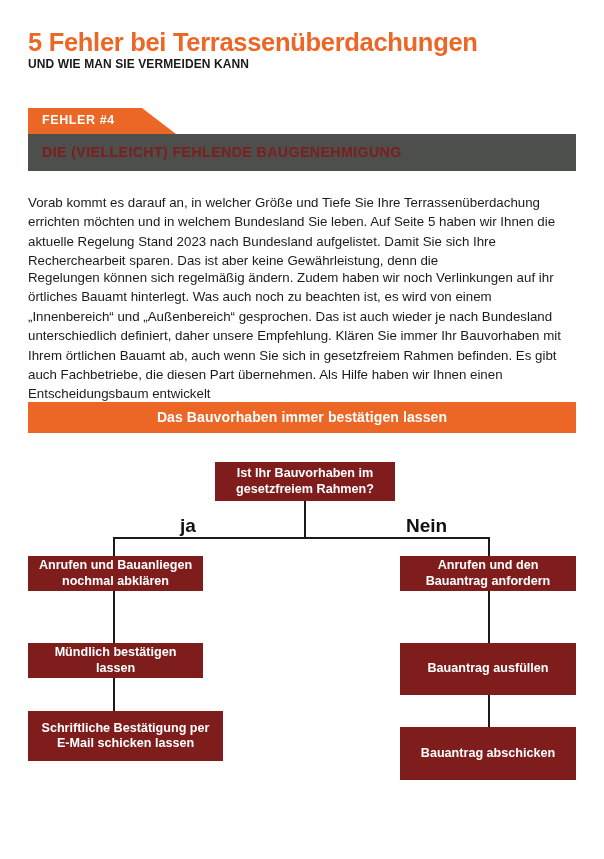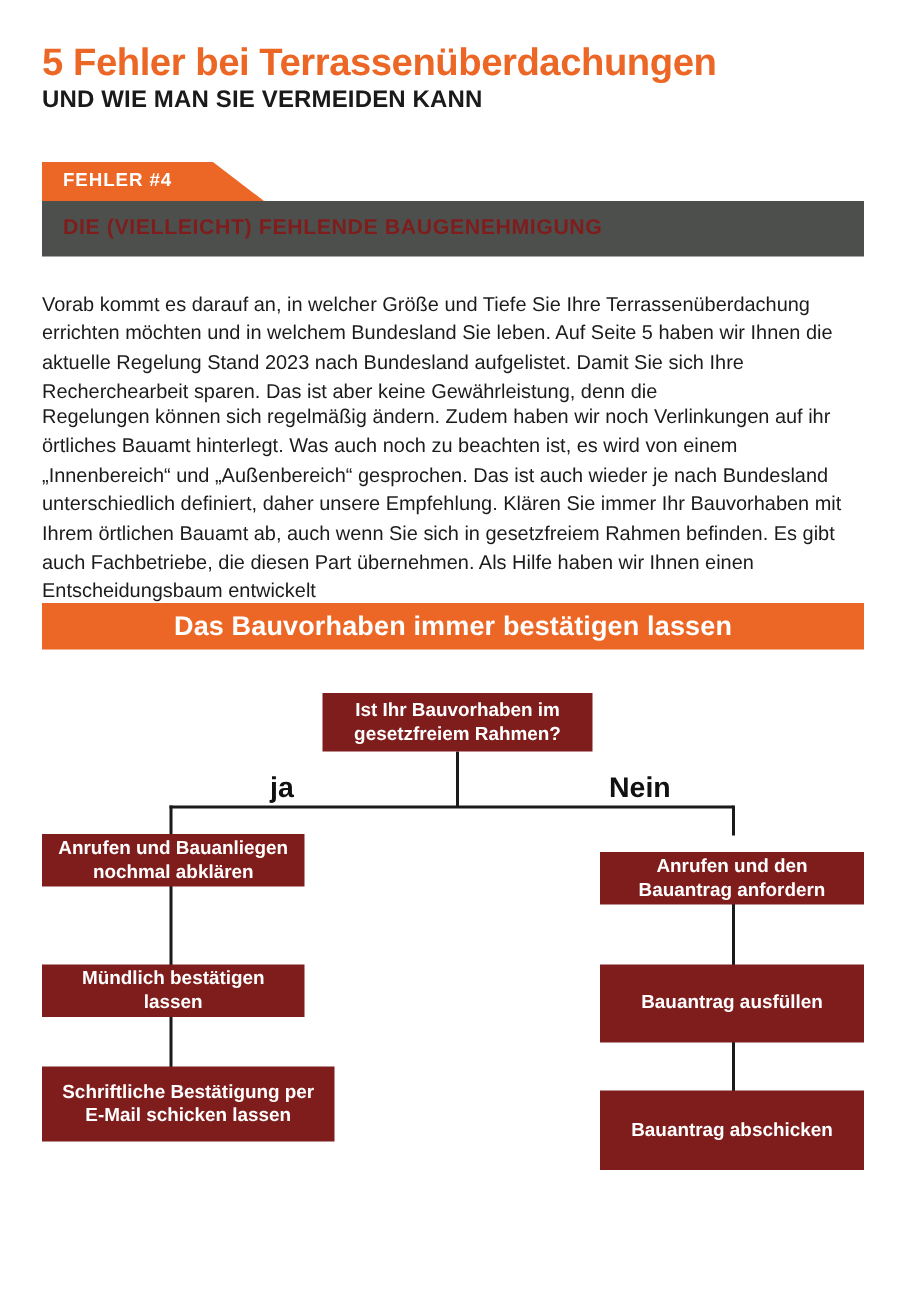--- a/index.html
+++ b/index.html
@@ -32,21 +32,21 @@
     letter-spacing: -0.3px;
     color: #EC6726;
     line-height: 1.1;
     white-space: nowrap;
   }
   .title-sub {
     position: absolute;
     left: 28px;
     top: 58px;
     width: 560px;
-    font-size: 16px;
+    font-size: 12px;
     font-weight: bold;
     letter-spacing: 0.1px;
     color: #1a1a1a;
     line-height: 1.1;
     white-space: nowrap;
   }
 
   
   .fehler-tab {
     position: absolute;
@@ -103,21 +103,21 @@
     left: 28px;
     top: 402px;
     width: 548px;
     height: 31px;
     background: #EC6726;
   }
   .bauvorhaben-banner span {
     display: block;
     text-align: center;
     line-height: 31px;
-    font-size: 18px;
+    font-size: 14px;
     font-weight: bold;
     color: #ffffff;
     letter-spacing: 0.1px;
   }
 
   
   .flow {
     position: absolute;
     left: 0;
     top: 0;
@@ -141,21 +141,21 @@
   }
   .node-root {
     left: 215px;
     top: 462px;
     width: 180px;
     height: 39px;
   }
   .node-l1 { left: 28px;  top: 556px; width: 175px; height: 35px; }
   .node-l2 { left: 28px;  top: 643px; width: 175px; height: 35px; }
   .node-l3 { left: 28px;  top: 711px; width: 195px; height: 50px; }
-  .node-r1 { left: 400px; top: 556px; width: 176px; height: 35px; margin-top: 12px; }
+  .node-r1 { left: 400px; top: 556px; width: 176px; height: 35px; }
   .node-r2 { left: 400px; top: 643px; width: 176px; height: 52px; }
   .node-r3 { left: 400px; top: 727px; width: 176px; height: 53px; }
 
   .branch-label {
     position: absolute;
     font-size: 19px;
     font-weight: bold;
     color: #111111;
   }
   .branch-ja   { left: 180px; top: 515px; }

